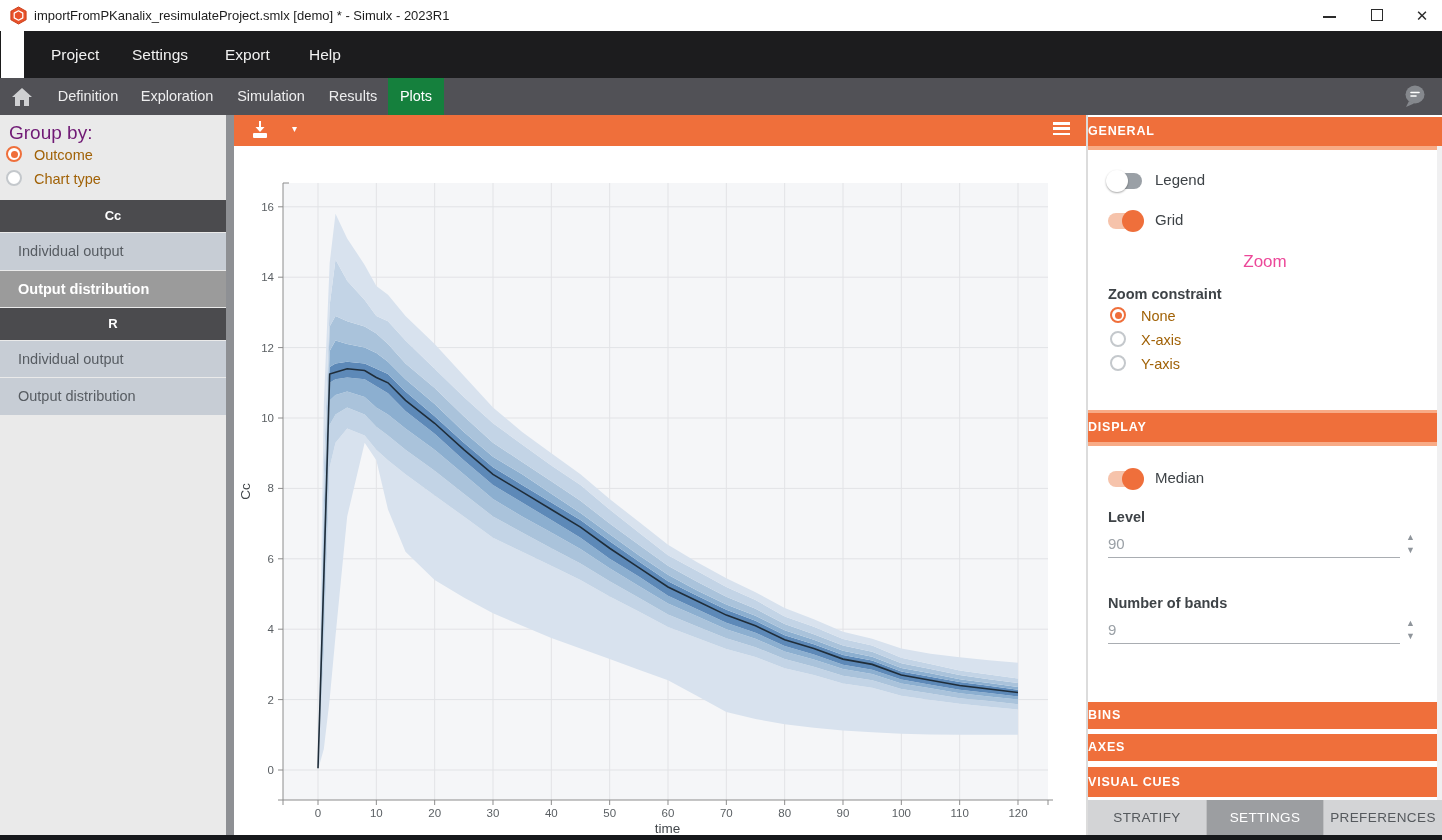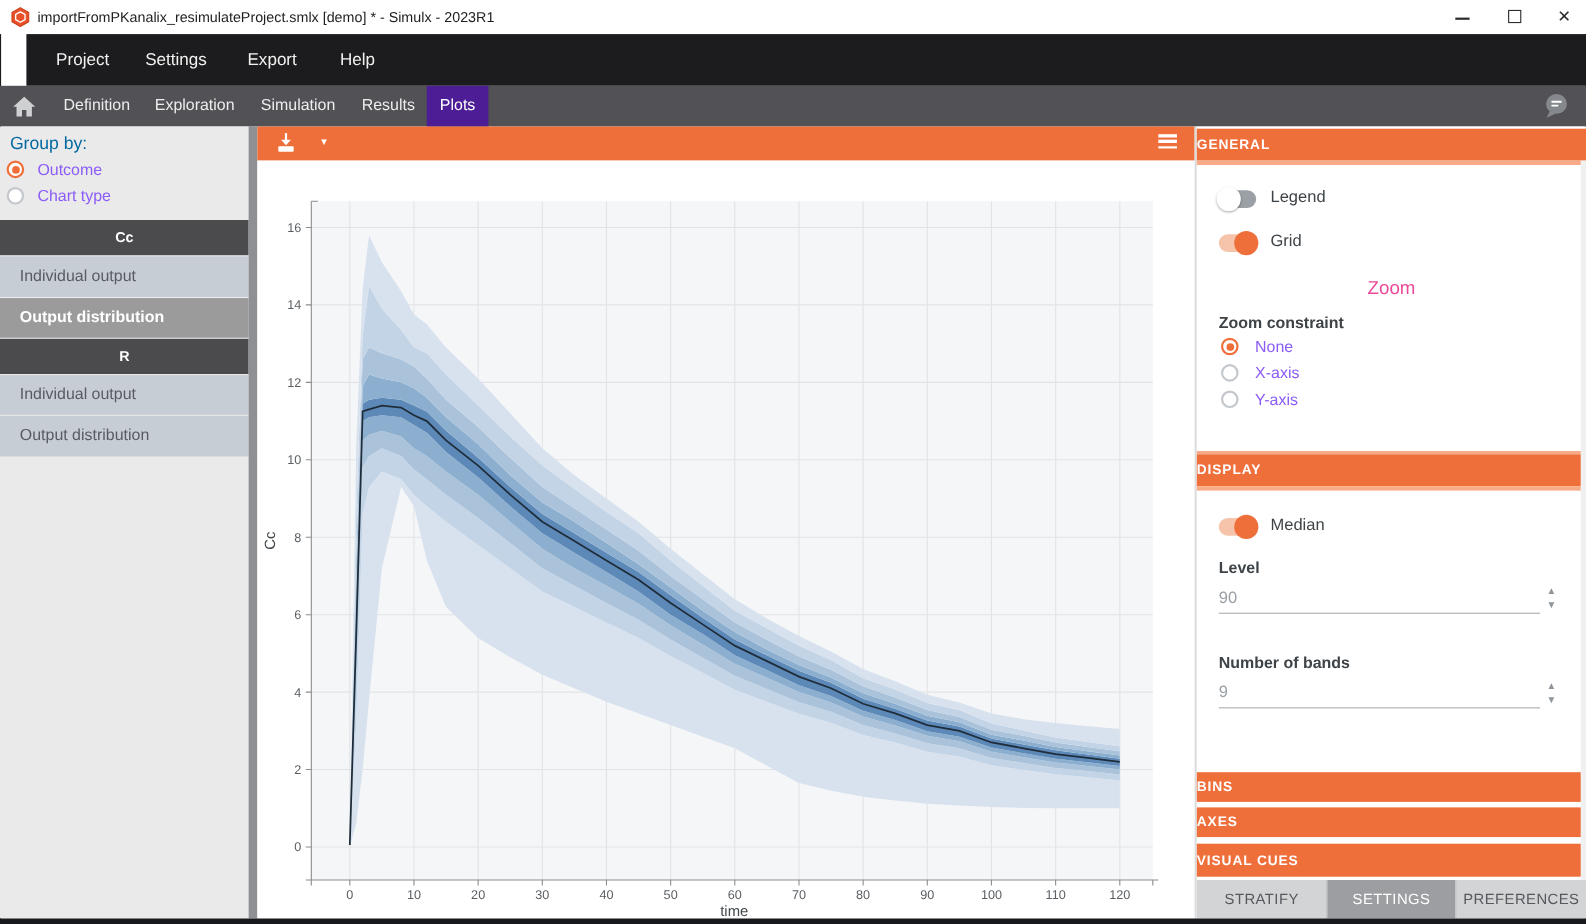--- a/index.html
+++ b/index.html
@@ -16,31 +16,31 @@
   .max-glyph { position:absolute; left:11px; top:9px; width:12px; height:12px; border:1.4px solid #2b2b2b; }
   .close-glyph { position:absolute; left:0; top:0; width:34px; height:31px; text-align:center; line-height:31px; font-size:15px; color:#2b2b2b; }
 
   
   .menubar { position:absolute; left:0; top:31px; width:1442px; height:47px; background:#1c1c1e;margin-left:24px; }
   .menu-item { position:absolute; top:0; height:47px; line-height:47px; color:#f1f1f1; font-size:15.5px; cursor:pointer; }
 
   
   .tabbar { position:absolute; left:0; top:78px; width:1442px; height:37px; background:#515156; }
   .nav-tab { position:absolute; top:0; height:37px; line-height:37px; text-align:center; color:#ededee; font-size:14.5px; cursor:pointer; }
-  .nav-tab.active { background:#4c1d95; color:#fff; }
+  .nav-tab.active { background:#15803d; color:#fff; }
   .home-btn { position:absolute; left:10px; top:8px; width:26px; height:22px; cursor:pointer; }
   .chat-btn { position:absolute; left:1402px; top:6px; width:28px; height:26px; cursor:pointer; }
 
   
   .sidebar { position:absolute; left:0; top:115px; width:226px; height:720px; background:#eaeaea; }
-  .groupby-label { position:absolute; left:9px; top:7px; font-size:16px; color:#0369a1; }
+  .groupby-label { position:absolute; left:9px; top:7px; font-size:19px; color:#701a75; }
   .radio { position:absolute; width:16px; height:16px; border-radius:50%; background:#fff; border:2px solid #c4c8cc; cursor:pointer; }
   .radio.sel { border:2.5px solid #ef6f3b; }
   .radio.sel::after { content:""; position:absolute; left:2.5px; top:2.5px; width:7px; height:7px; border-radius:50%; background:#ef6f3b; }
-  .radio-label { position:absolute; font-size:14.5px; color:#8b5cf6; cursor:pointer; }
+  .radio-label { position:absolute; font-size:14.5px; color:#a16207; cursor:pointer; }
   .side-header { position:absolute; left:0; width:226px; height:32px; background:#4b4b4e; color:#fff; font-size:13px; font-weight:bold; text-align:center; line-height:32px; }
   .side-item { position:absolute; left:0; width:226px; background:#c7cdd5; color:#575c62; font-size:14.5px; line-height:37px; padding-left:18px; cursor:pointer; }
   .side-item.sel { background:#9b9b9b; color:#ffffff; font-weight:bold; }
   .splitter { position:absolute; left:226px; top:115px; width:8px; height:720px; background:#8e9094; }
 
   
   .chart-toolbar { position:absolute; left:234px; top:115px; width:852px; height:31px; background:#ef6f3b; }
   .dl-btn { position:absolute; left:16px; top:5px; width:34px; height:22px; cursor:pointer; }
   .caret { position:absolute; left:42px; top:3px; color:#fff; font-size:10px; }
   .burger-btn { position:absolute; right:16px; top:7px; width:17px; height:16px; cursor:pointer; }

